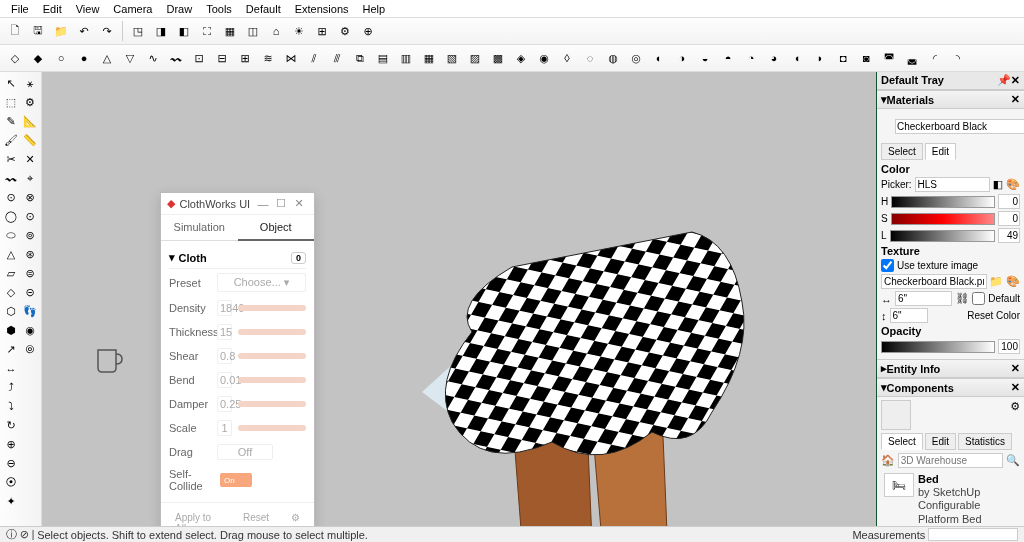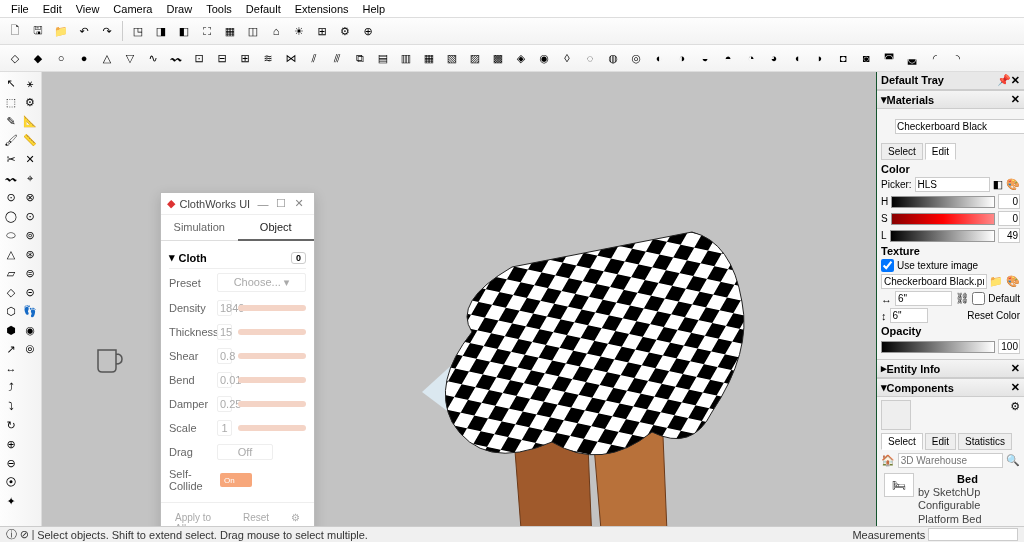--- a/index.html
+++ b/index.html
@@ -57,21 +57,21 @@
 .fld{display:flex; align-items:center; gap:3px; margin:2px 0;}
 .fld label{font-size:10px;}
 .fld input[type=text]{flex:1; border:1px solid #ccc; font-size:10px; padding:1px 2px; min-width:0;}
 .fld .num{width:22px; border:1px solid #ccc; font-size:10px; text-align:right; padding:1px;}
 .gradbar{flex:1; height:12px; background:linear-gradient(to right,#000,#fff); border:1px solid #999;}
 .gradbar.red{background:linear-gradient(to right,#800,#f00,#f88);}
 .comp-list{max-height:130px; overflow:hidden;}
 .comp-item{display:flex; gap:4px; padding:3px; border-bottom:1px solid #eee;}
 .comp-thumb{width:30px;height:24px;background:#fff;border:1px solid #ccc;display:flex;align-items:center;justify-content:center;}
 .comp-txt{flex:1;font-size:9px;color:#444;line-height:1.2;}
-.comp-txt b{display:block;color:#000;text-align:center;}
+.comp-txt b{display:block;color:#000;}
 
 .chev::before{content:"▸"; display:inline-block; margin-right:4px;}
 .chev.open::before{content:"▾";}
 
 svg.table-scene{position:absolute; left:350px; top:140px;}
 .mug{position:absolute; left:52px; top:274px;}
 </style>
 </head>
 <body>
 

